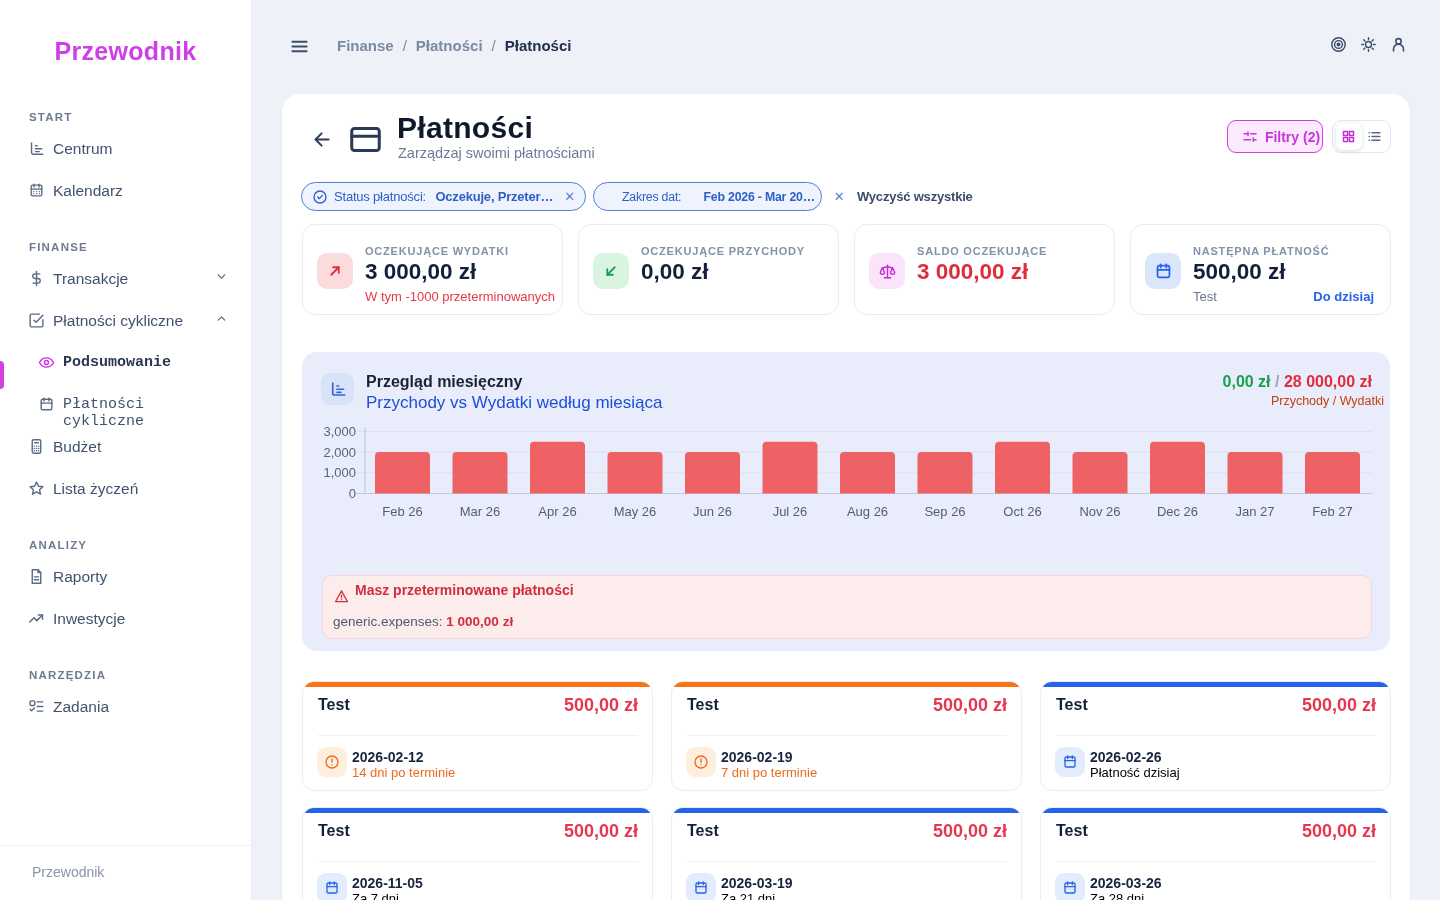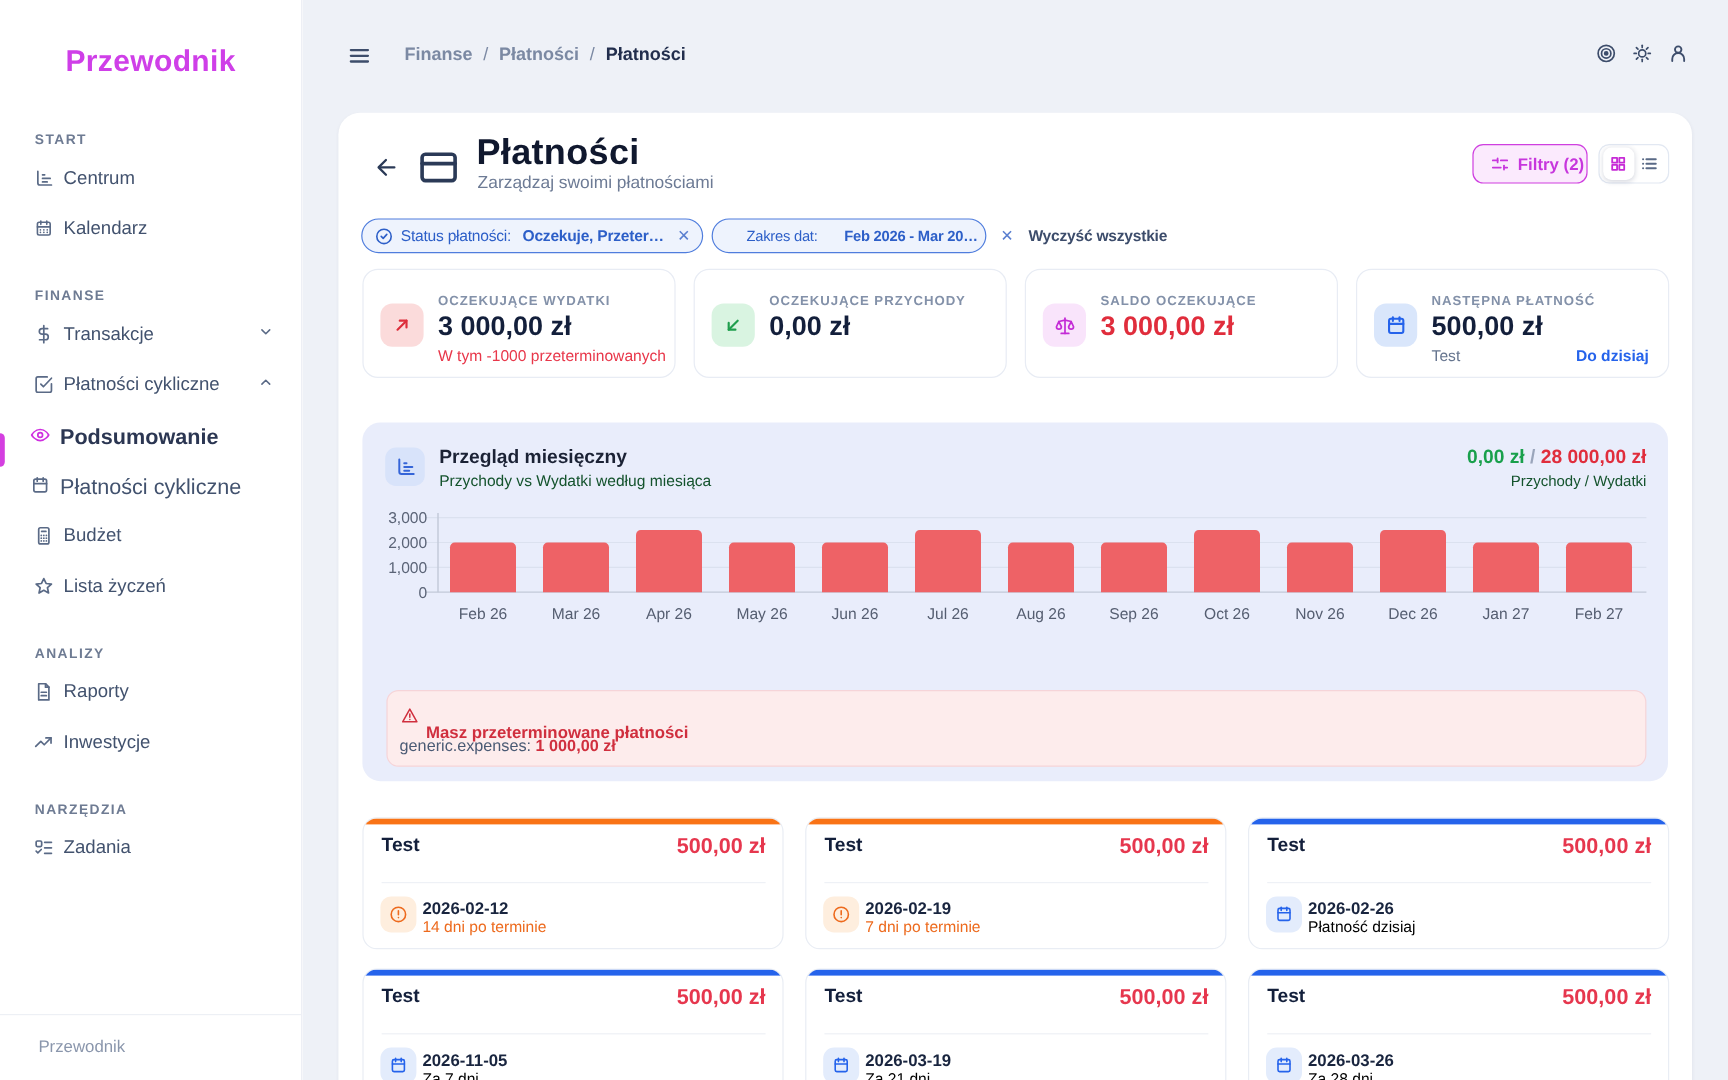--- a/index.html
+++ b/index.html
@@ -9,21 +9,21 @@
 .abs { position:absolute; }
 
 
 #sidebar { position:fixed; left:0; top:0; width:252px; height:900px; background:#ffffff; border-right:1px solid #e9ecf3; z-index:5; }
 .logo { text-align:center; margin-top:37px; font-size:25px; font-weight:bold; color:#cf3fe8; letter-spacing:0.3px; }
 .nav { position:absolute; left:0; top:0; width:252px; }
 .sec-label { position:absolute; left:29px; font-size:11.5px; font-weight:bold; color:#6e7b93; letter-spacing:1.2px; height:42px; line-height:42px; }
 .nav-item { position:absolute; left:0; display:flex; align-items:flex-start; height:42px; width:252px; padding:0 24px 0 28px; color:#42526e; font-size:15.5px; }
 .nav-item svg { margin-right:8px; flex:0 0 auto; }
 .nav-item .chev { margin-left:auto; margin-right:0; }
-.nav-sub { padding-left:25px; font-size:18px; }
+.nav-sub { padding-left:38px; font-size:15px;font-family:Liberation Mono, monospace; }
 .nav-active { color:#2b3652; font-weight:bold; }
 .nav-active .bar { position:absolute; left:0; top:7px; bottom:7px; width:4px; background:#d43fe0; border-radius:0 4px 4px 0; }
 .side-bottom { position:absolute; left:0; right:0; bottom:0; border-top:1px solid #edf0f5; padding:18px 32px 20px; color:#8a96ac; font-size:14px; }
 
 
 #topbar { position:fixed; left:252px; top:0; right:0; height:91px; }
 .crumbs { position:absolute; left:85px; top:37px; font-size:15px; color:#7b89a3; font-weight:bold; }
 .crumbs .sep { margin:0 9px; font-weight:normal; }
 .crumbs .cur { color:#222e4d; }
 .top-icons { position:absolute; right:33px; top:36px; display:flex; gap:13px; }
@@ -50,26 +50,26 @@
 .stat .ic { position:absolute; left:14px; top:28px; width:36px; height:36px; border-radius:10px; display:flex; align-items:center; justify-content:center; }
 .stat .lab { position:absolute; left:62px; top:20px; font-size:11px; font-weight:bold; color:#8391a9; letter-spacing:0.8px; }
 .stat .val { position:absolute; left:62px; top:34px; font-size:22.5px; font-weight:bold; color:#131f3b; }
 .stat .sub { position:absolute; left:62px; top:64px; font-size:13px; }
 .ic-red { background:#fbdbdb; } .ic-green { background:#d9f4e1; } .ic-pink { background:#f9e4fb; } .ic-blue { background:#d9e6fb; }
 
 
 #chartcard { left:20px; top:258px; width:1088px; height:299px; background:#e9edfb; border-radius:15px; }
 .ch-ic { position:absolute; left:19px; top:21px; width:33px; height:32px; background:#d8e3fa; border-radius:9px; display:flex; align-items:center; justify-content:center; }
 .ch-title { position:absolute; left:64px; top:21px; font-size:16px; font-weight:bold; color:#1b2235; }
-.ch-sub { position:absolute; left:64px; top:41px; font-size:13px; color:#14532d; }
+.ch-sub { position:absolute; left:64px; top:41px; font-size:17px; color:#1d4ed8; }
 .ch-right { position:absolute; right:18px; top:21px; font-size:16px; font-weight:bold; text-align:right; }
-.ch-right2 { position:absolute; right:18px; top:42px; font-size:12.5px; color:#14532d; }
+.ch-right2 { position:absolute; right:6px; top:42px; font-size:12.5px; color:#c2410c; }
 .green { color:#19a04c; } .redv { color:#e02d3c; }
 .alertbox { position:absolute; left:20px; top:223px; width:1050px; height:64px; background:#fdecec; border:1px solid #f6d4d8; border-radius:10px; }
-.al1 { position:absolute; left:32px; top:26px; font-size:14px; font-weight:bold; color:#d02f3e; }
+.al1 { position:absolute; left:32px; top:6px; font-size:14px; font-weight:bold; color:#d02f3e; }
 .al2 { position:absolute; left:10px; top:38px; font-size:13.5px; color:#4a5a74; }
 .al2 b { color:#d02f3e; }
 
 
 .pay { width:351px; height:110px; background:#fff; border:1px solid #e9edf4; border-radius:12px; overflow:hidden; }
 .pay .topbar4 { height:4.5px; }
 .pay .nm { position:absolute; left:15px; top:14px; font-size:16px; font-weight:bold; color:#131f3b; }
 .pay .amt { position:absolute; right:14px; top:13px; font-size:18px; font-weight:bold; color:#e6374e; }
 .pay .div { position:absolute; left:15px; right:14px; top:53px; border-top:1px solid #eef1f6; }
 .pay .pic { position:absolute; left:14px; top:65px; width:30px; height:30px; border-radius:9px; display:flex; align-items:center; justify-content:center; }

